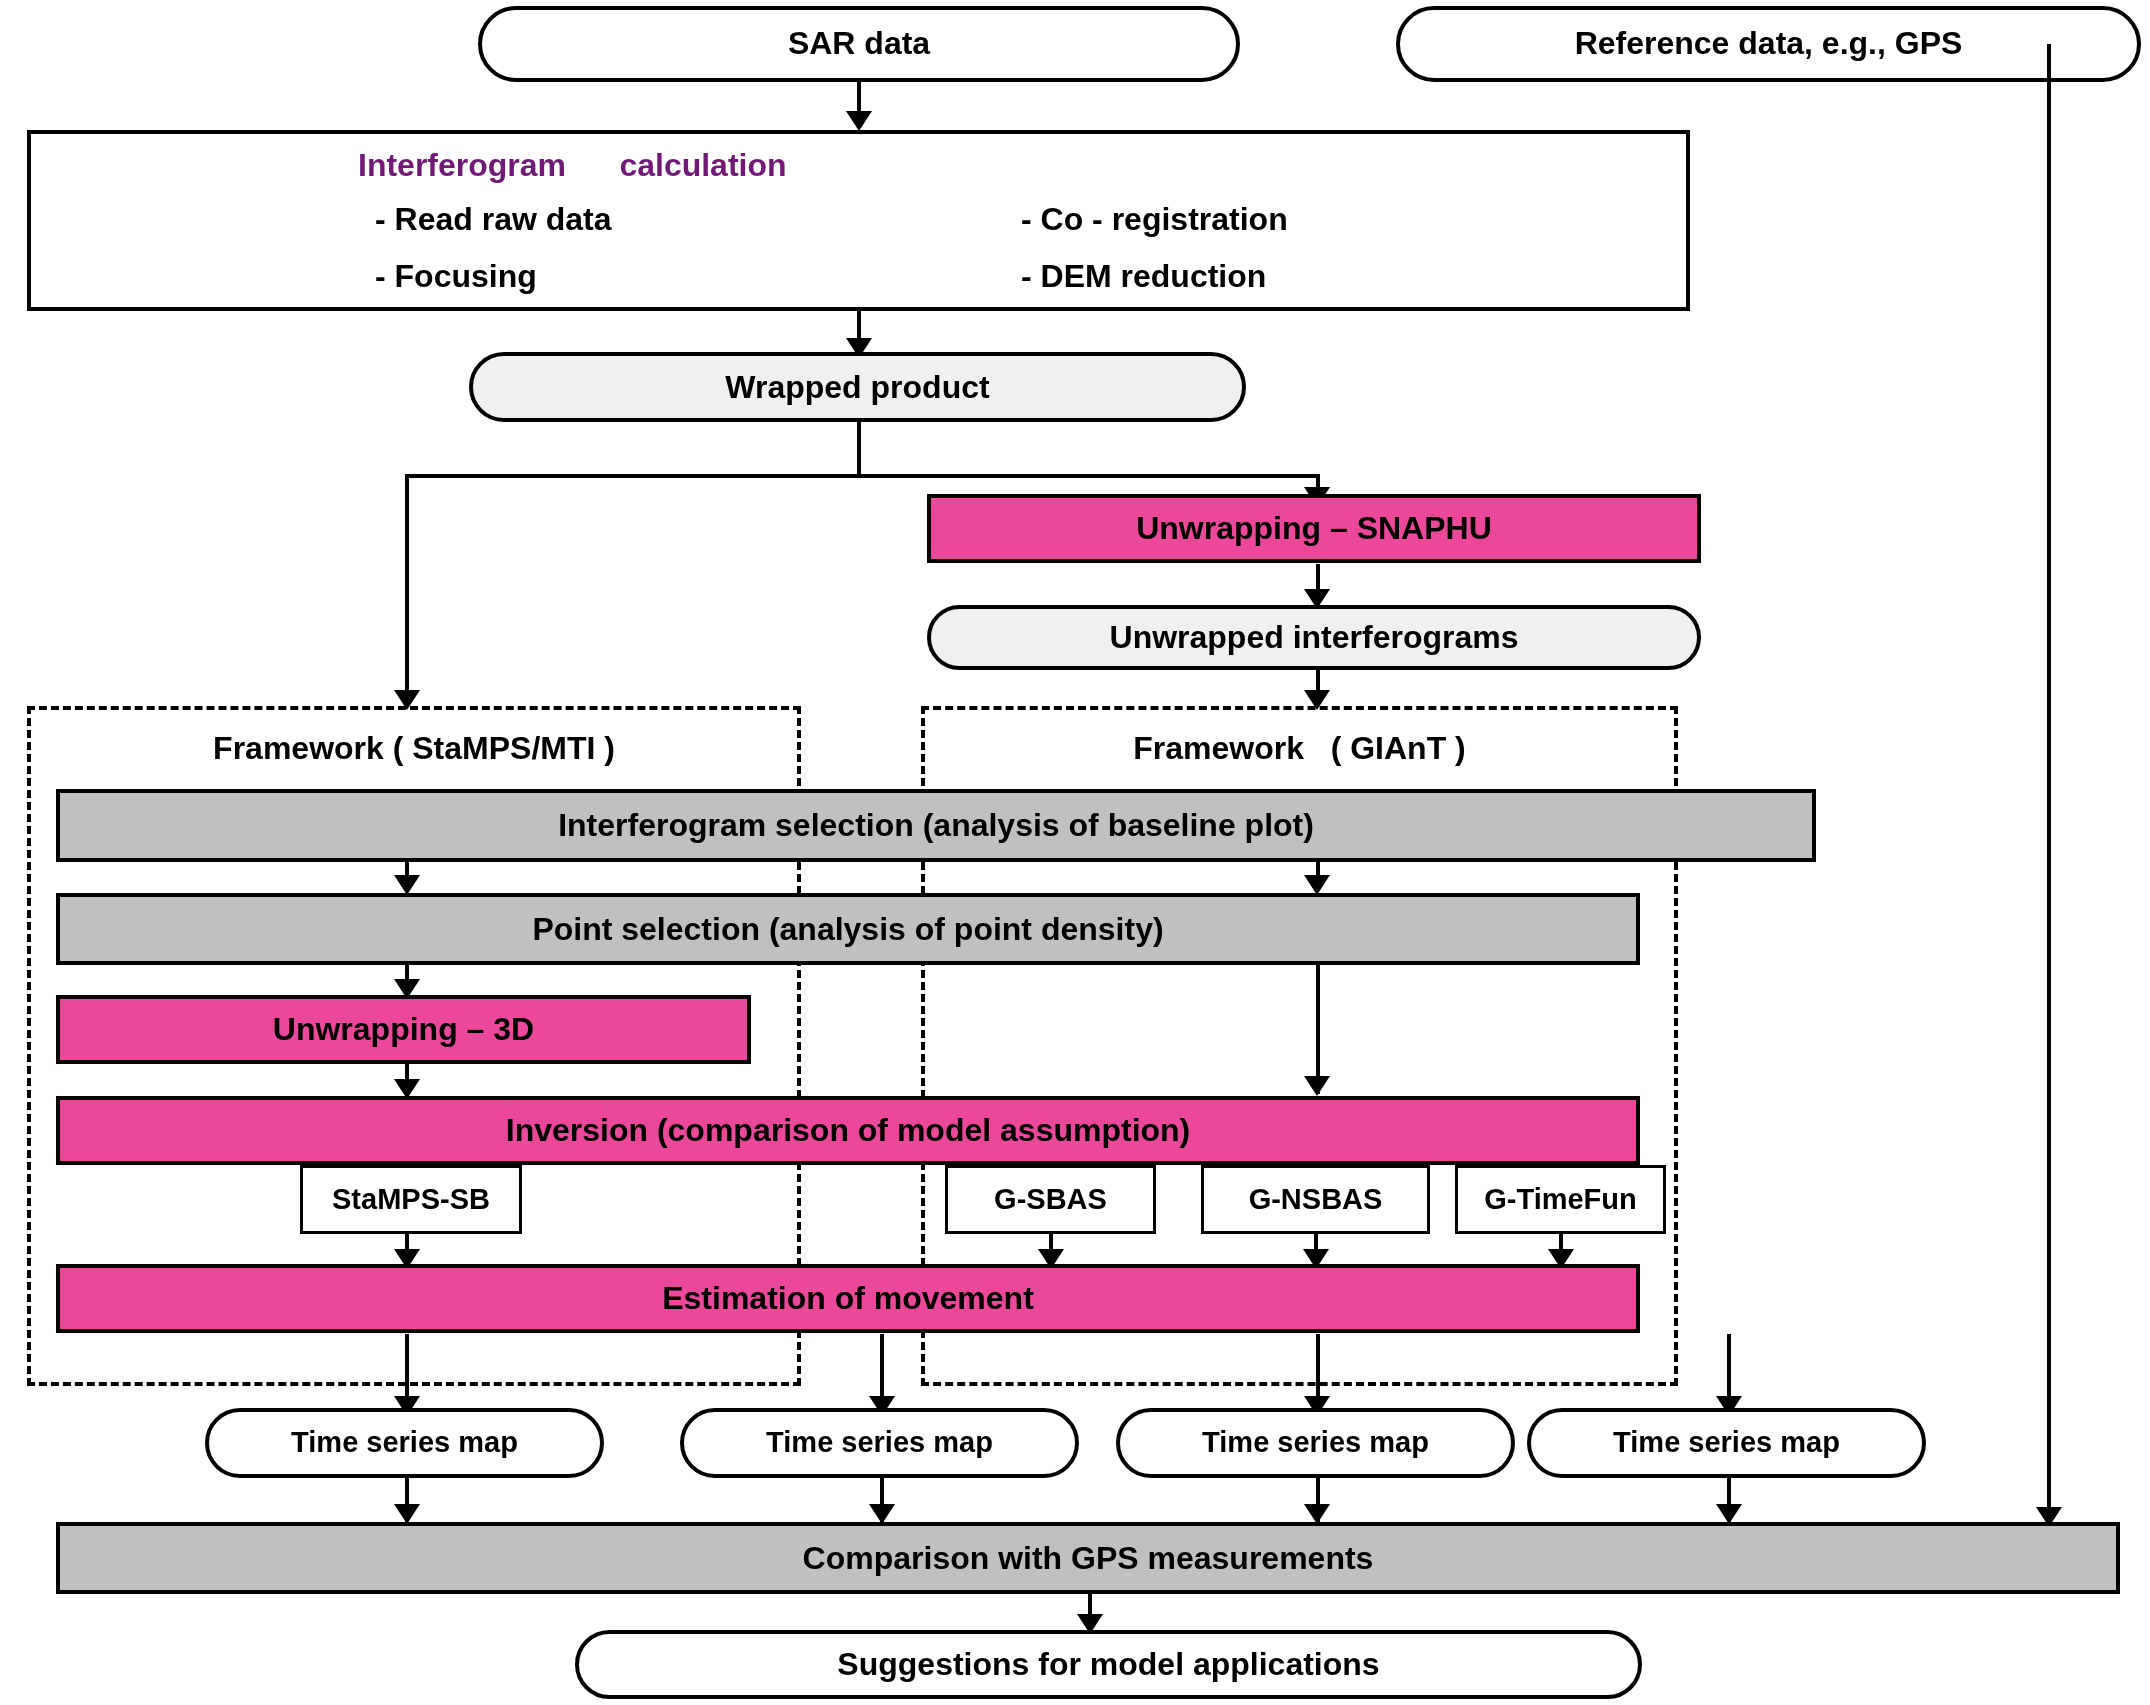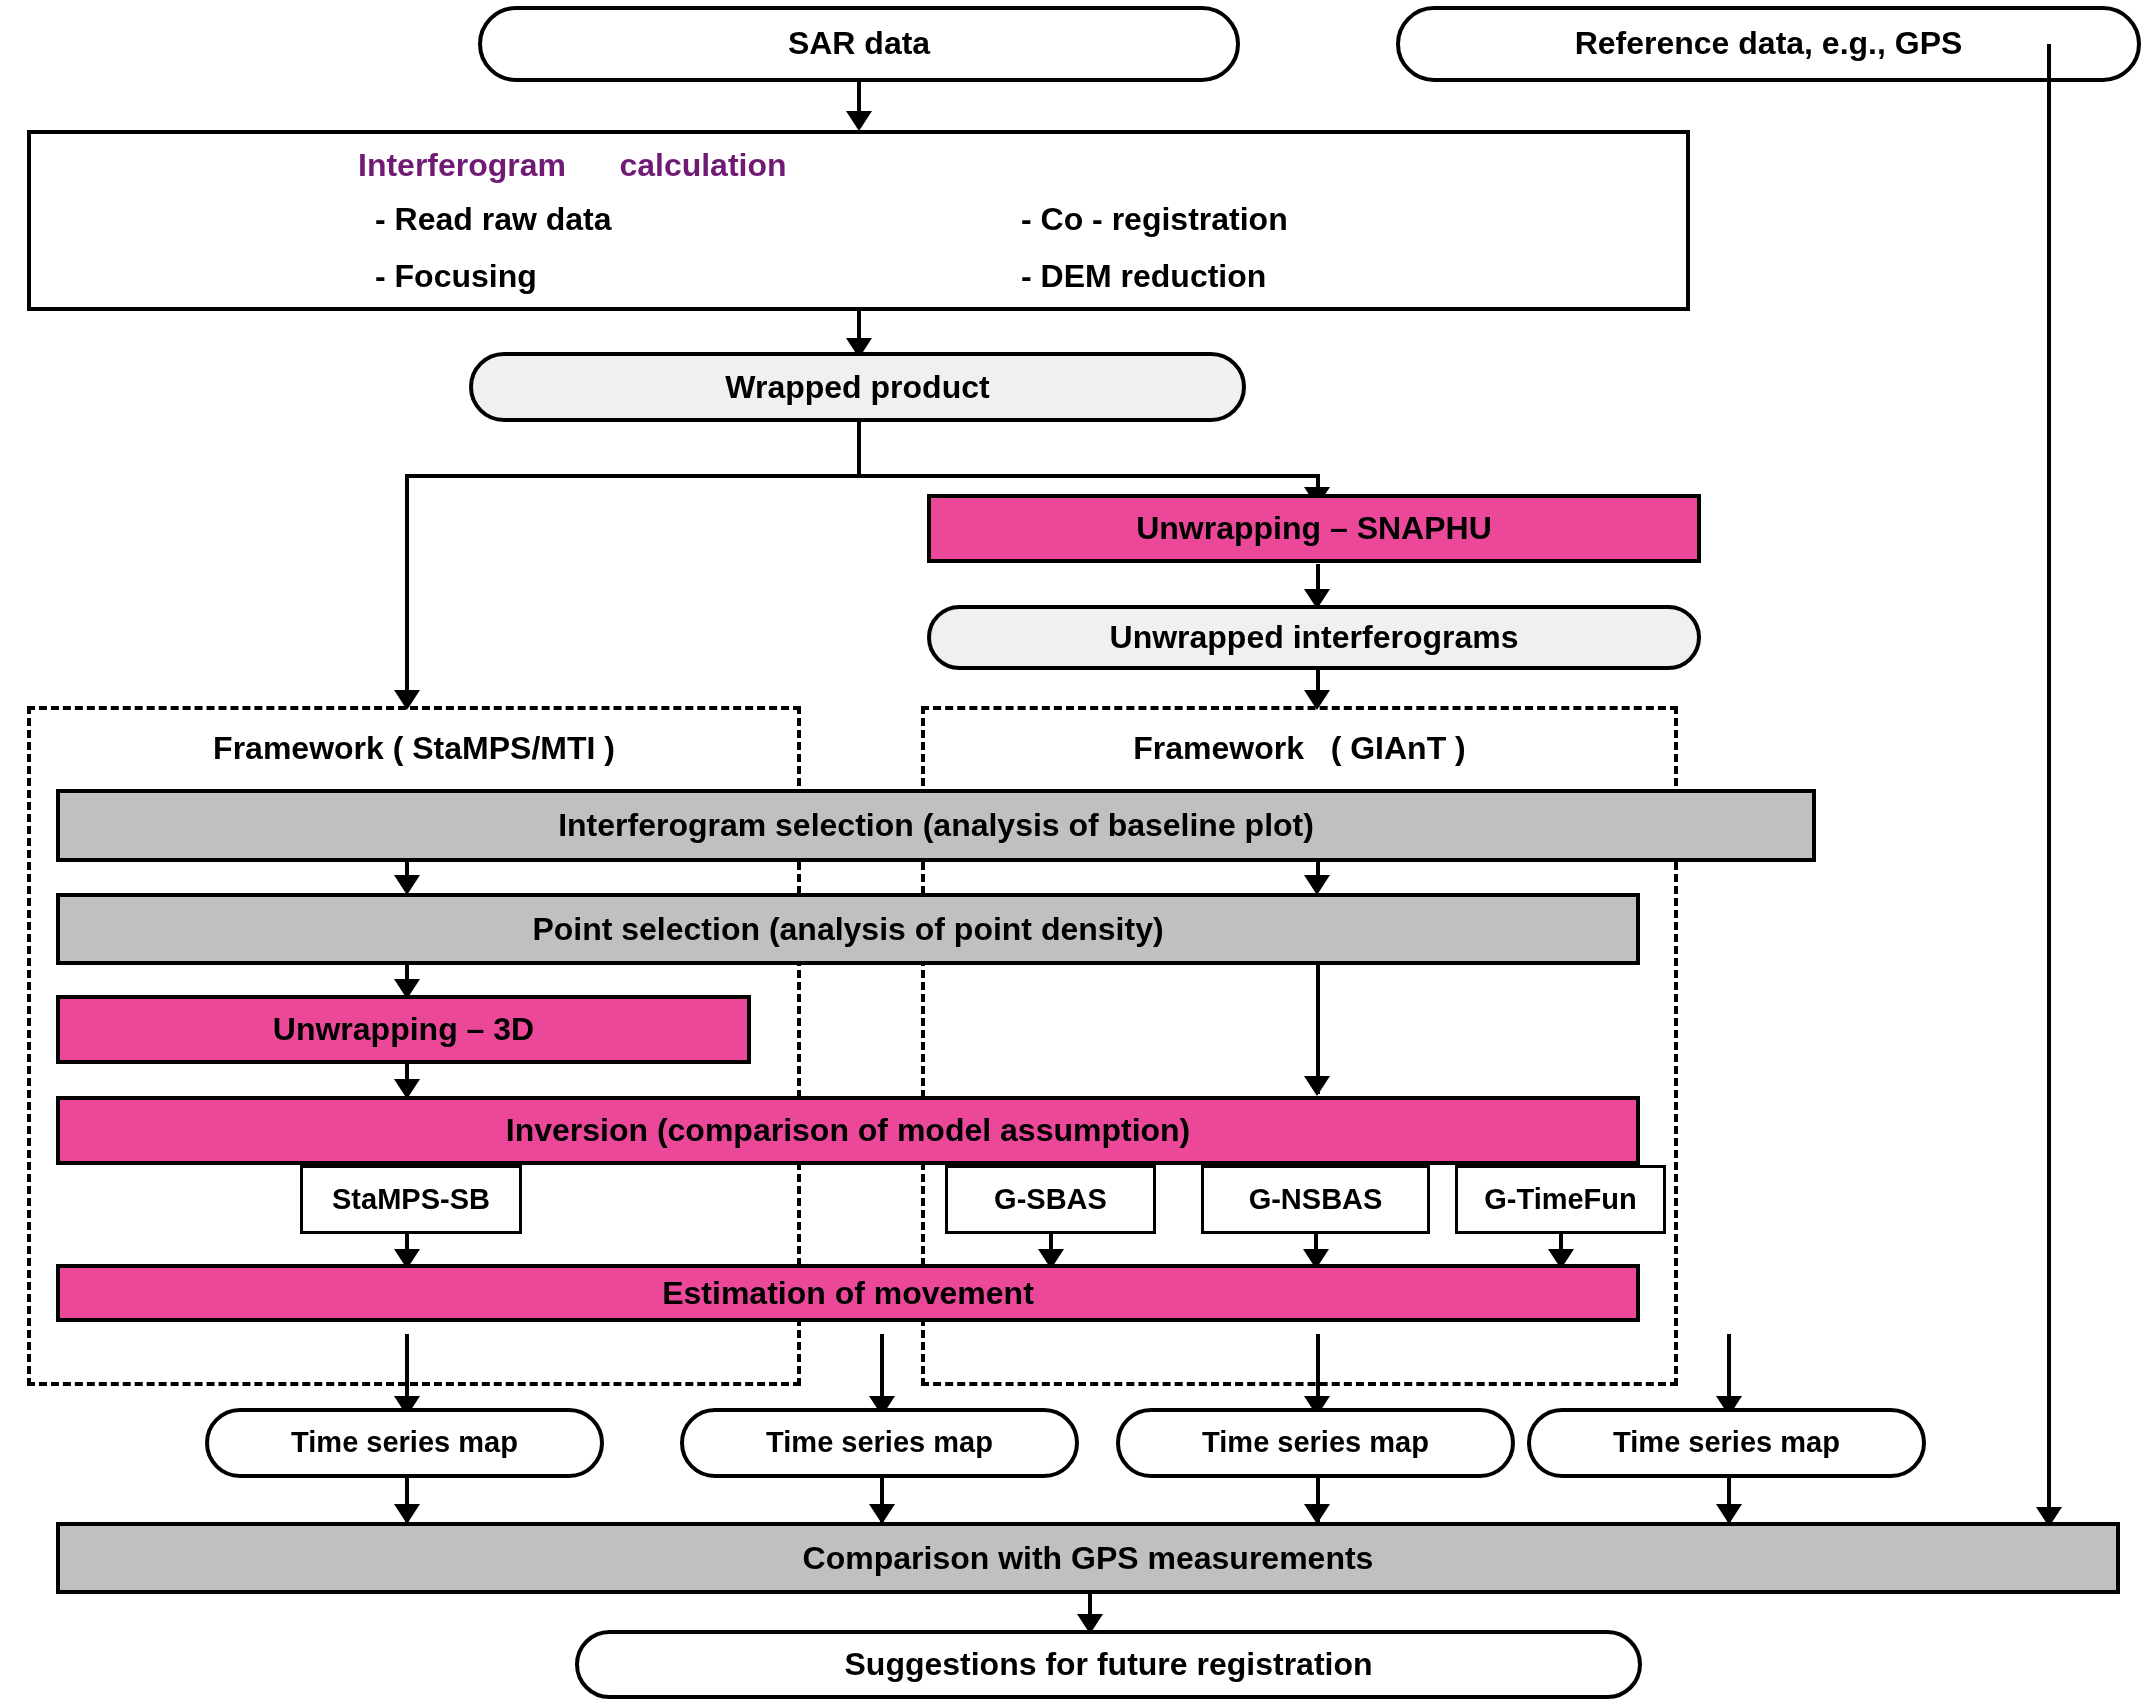--- a/index.html
+++ b/index.html
@@ -143,21 +143,21 @@
   </div>
   <div class="vline" style="left:1314px;top:1234px;height:30.5px;"></div>
   <div class="arrowhead" style="left:1303px;top:1249px;"></div>
 
   <div class="node rect-thin t-lg" style="left:1455px;top:1165px;width:211px;height:69px;">
     <span>G-TimeFun</span>
   </div>
   <div class="vline" style="left:1559px;top:1234px;height:30.5px;"></div>
   <div class="arrowhead" style="left:1548px;top:1249px;"></div>
 
-  <div class="node rect t-xl" style="left:56px;top:1264px;width:1584px;height:58px;">
+  <div class="node rect t-xl" style="left:56px;top:1264px;width:1584px;height:69px;">
     <span>Estimation of movement</span>
   </div>
 
   <div class="vline" style="left:405px;top:1334px;height:79px;"></div>
   <div class="arrowhead" style="left:394px;top:1396px;"></div>
 
   <div class="vline" style="left:880px;top:1334px;height:79px;"></div>
   <div class="arrowhead" style="left:869px;top:1396px;"></div>
 
   <div class="vline" style="left:1316px;top:1334px;height:79px;"></div>
@@ -192,17 +192,17 @@
   <div class="arrowhead" style="left:1716px;top:1504px;"></div>
 
   <div class="node rect-gray t-xl" style="left:56px;top:1522px;width:2064px;height:72px;">
     <span>Comparison with GPS measurements</span>
   </div>
 
   <div class="vline" style="left:1088px;top:1594px;height:34px;"></div>
   <div class="arrowhead" style="left:1077px;top:1614px;"></div>
 
   <div class="node ellipse t-xl" style="left:575px;top:1630px;width:1067px;height:69px;">
-    <span>Suggestions for future registration</span>
+    <span>Suggestions for model applications</span>
   </div>
 
 </div>
 
 
 </body></html>

